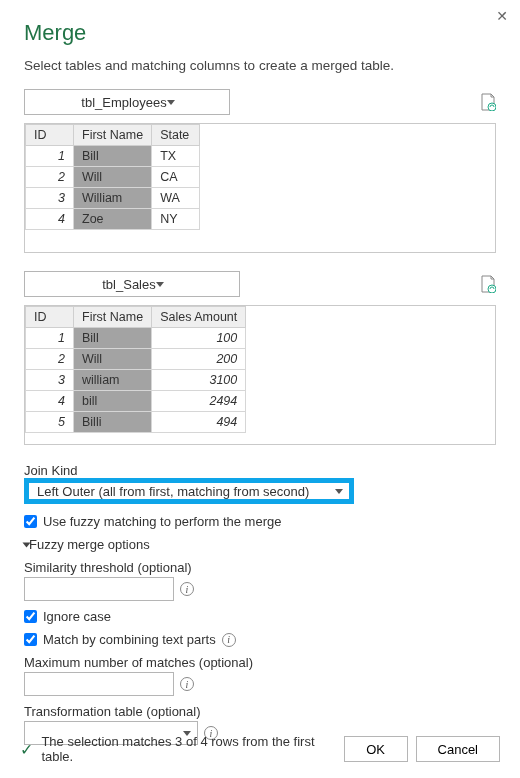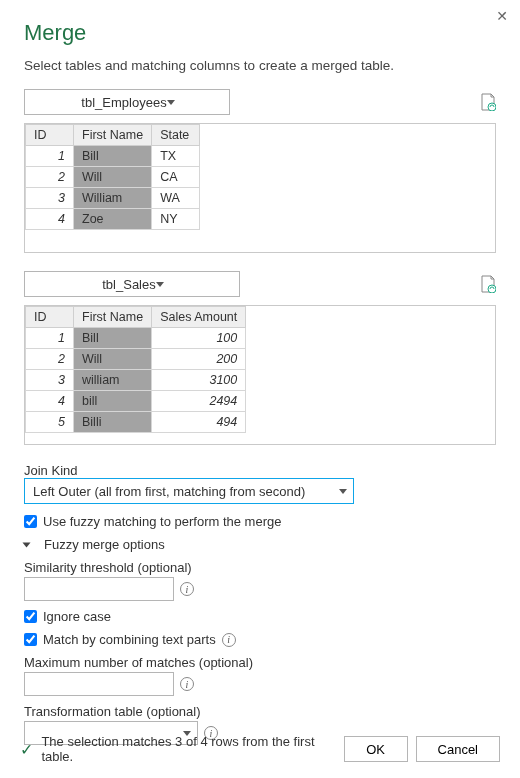--- a/index.html
+++ b/index.html
@@ -83,40 +83,40 @@
   }
   table.data td.idcell { text-align: right; font-style: italic; background: #fff; }
   table.data td.selcol { background: #a3a3a3; }
   table.data td.num { text-align: right; font-style: italic; }
   .section-label {
     font-size: 13px;
   }
   .join-select {
     width: 330px;
     height: 26px;
-    border: 1px solid #0ea5e9;
+    border: 5px solid #0ea5e9;
     display: flex;
     align-items: center;
     justify-content: space-between;
     padding: 0 6px 0 8px;
     margin-bottom: 10px;
     cursor: pointer;
   }
   label.cb {
     display: flex;
     align-items: center;
     gap: 6px;
     font-size: 13px;
     margin-bottom: 8px;
     cursor: pointer;
   }
   .fuzzy-header {
     display: flex;
     align-items: center;
-    gap: 15px;
+    gap: 0;
     font-size: 13px;
     margin: 8px 0 8px 0;
   }
   .tri {
     width: 0; height: 0;
     border-left: 5px solid #444;
     border-top: 4px solid transparent;
     border-bottom: 4px solid transparent;
     transform: rotate(90deg);
     transform-origin: center;

